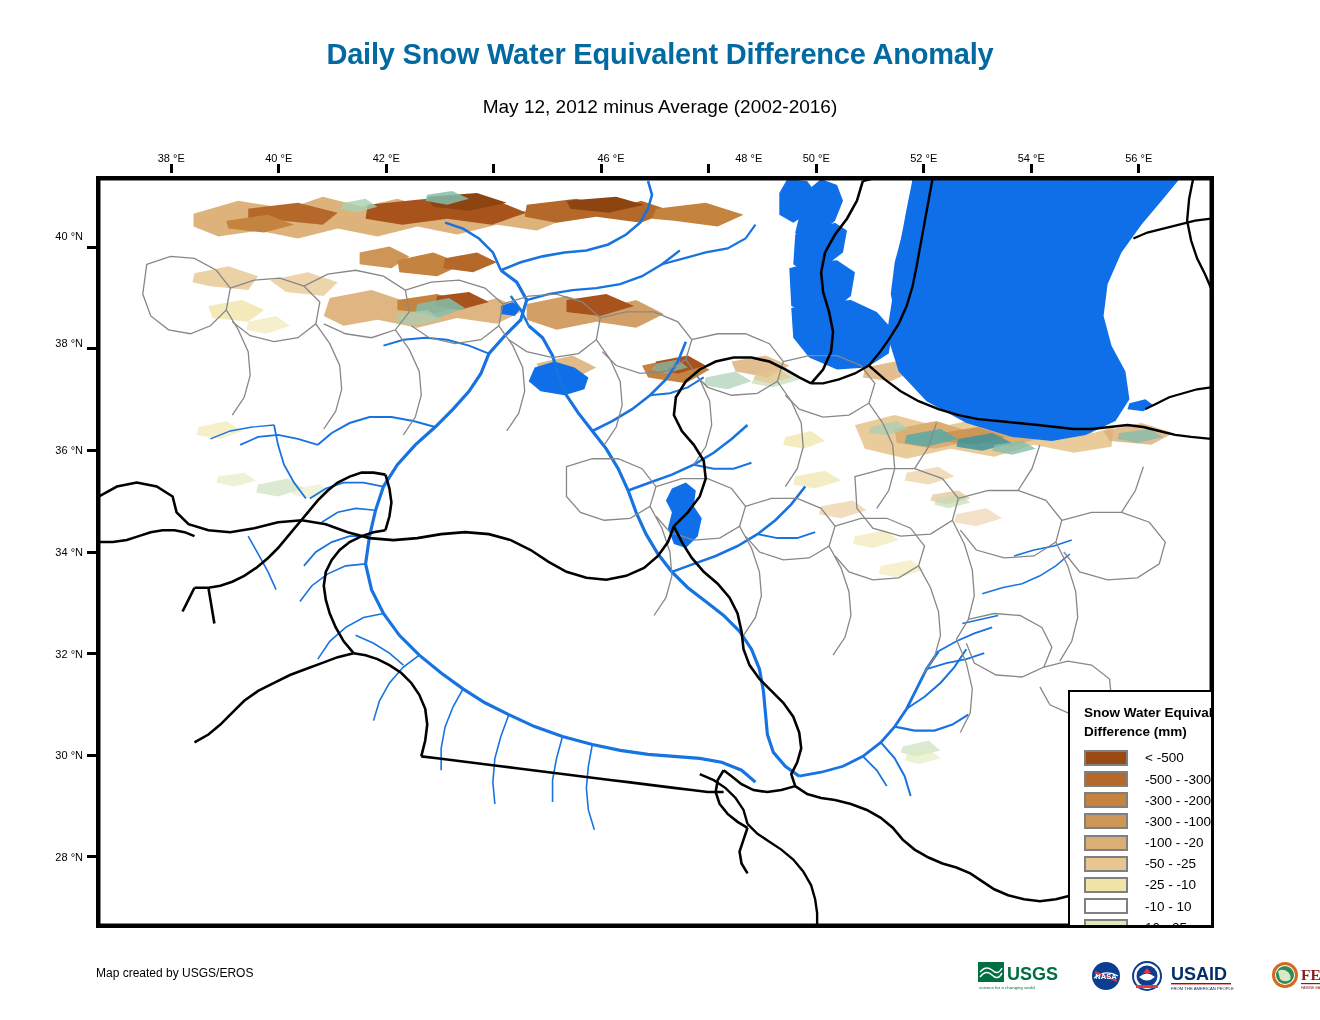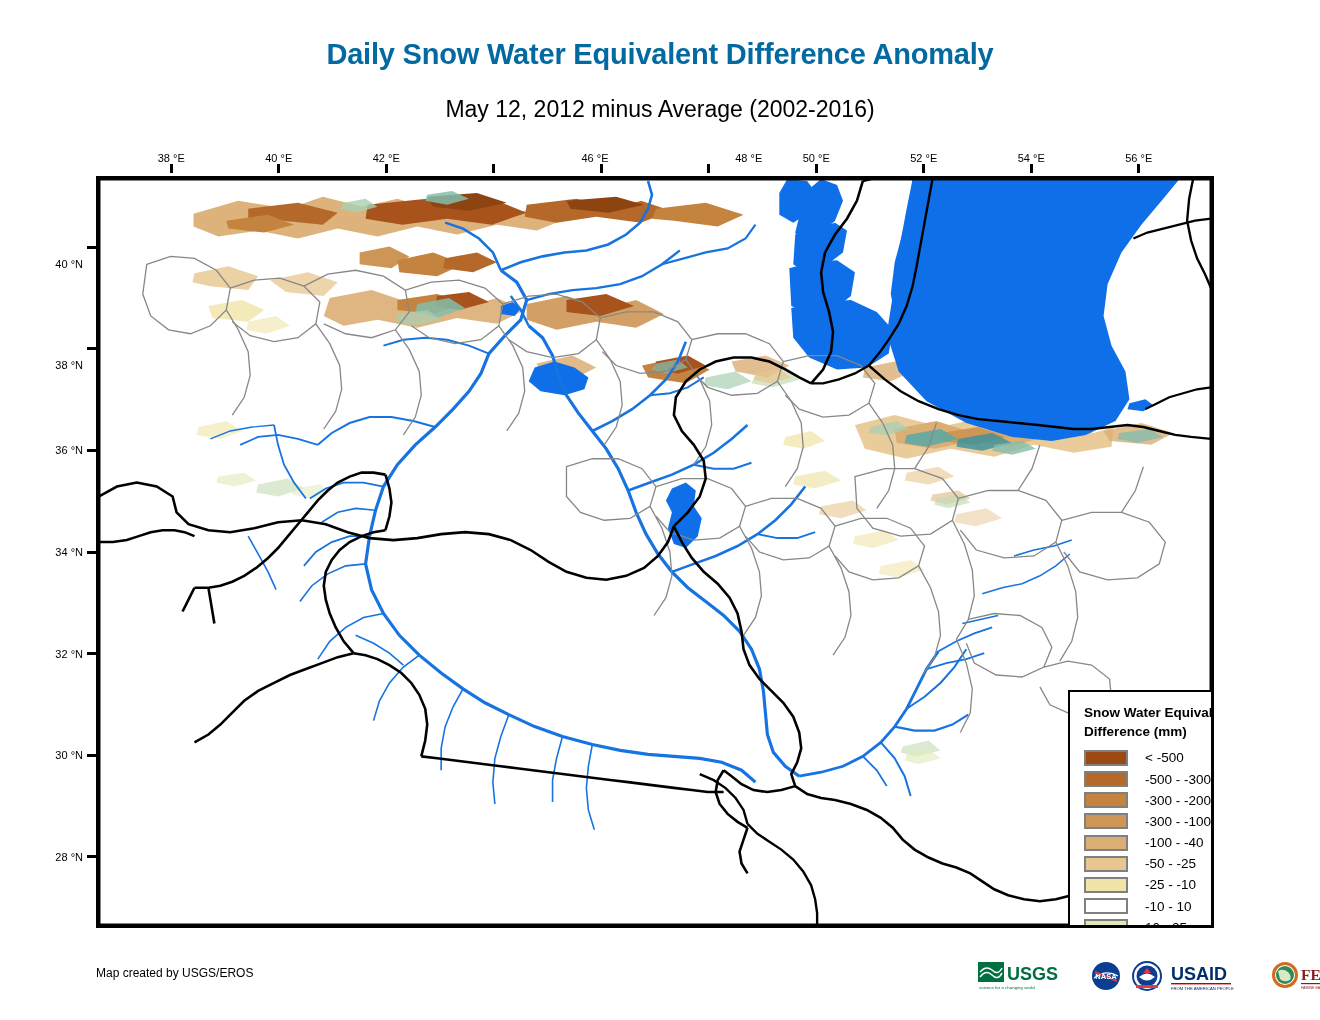--- a/index.html
+++ b/index.html
@@ -18,21 +18,21 @@
     text-align: center;
     font-size: 29px;
     font-weight: bold;
     color: #0369a1;
     letter-spacing: -0.2px;
   }
   #page-subtitle {
     position: absolute;
     left: 0; top: 96px; width: 1320px;
     text-align: center;
-    font-size: 23px;
+    font-size: 19px;
     font-weight: normal;
     color: #000;
   }
   
   #map-frame {
     position: absolute;
     left: 96px; top: 176px;
     width: 1118px; height: 752px;
     border: 3px solid #000;
     box-sizing: border-box;
@@ -133,35 +133,35 @@
 <div id="axis-layer">
     <div class="tick-x" style="left: 169.75px;"></div>
     <div class="lab-x" style="left: 171.25px;">38 °E</div>
     <div class="tick-x" style="left: 277.25px;"></div>
     <div class="lab-x" style="left: 278.75px;">40 °E</div>
     <div class="tick-x" style="left: 384.75px;"></div>
     <div class="lab-x" style="left: 386.25px;">42 °E</div>
     <div class="tick-x" style="left: 492.25px;"></div>
     <div class="lab-x" style="left: 493.75px; margin-top: 25px;">44 °E</div>
     <div class="tick-x" style="left: 599.75px;"></div>
-    <div class="lab-x" style="left: 595px;">46 °E</div>
+    <div class="lab-x" style="left: 611px;">46 °E</div>
     <div class="tick-x" style="left: 707.25px;"></div>
     <div class="lab-x" style="left: 708.75px; margin-left: 40px;">48 °E</div>
     <div class="tick-x" style="left: 814.75px;"></div>
     <div class="lab-x" style="left: 816.25px;">50 °E</div>
     <div class="tick-x" style="left: 922.25px;"></div>
     <div class="lab-x" style="left: 923.75px;">52 °E</div>
     <div class="tick-x" style="left: 1029.75px;"></div>
     <div class="lab-x" style="left: 1031.25px;">54 °E</div>
     <div class="tick-x" style="left: 1137.25px;"></div>
     <div class="lab-x" style="left: 1138.75px;">56 °E</div>
     <div class="tick-y" style="top: 245.635px;"></div>
-    <div class="lab-y" style="top: 264px;">40 °N</div>
+    <div class="lab-y" style="top: 236px;">40 °N</div>
     <div class="tick-y" style="top: 347.257px;"></div>
-    <div class="lab-y" style="top: 365px;">38 °N</div>
+    <div class="lab-y" style="top: 343px;">38 °N</div>
     <div class="tick-y" style="top: 448.878px;"></div>
     <div class="lab-y" style="top: 450.378px;">36 °N</div>
     <div class="tick-y" style="top: 550.5px;"></div>
     <div class="lab-y" style="top: 552px;">34 °N</div>
     <div class="tick-y" style="top: 652.122px;"></div>
     <div class="lab-y" style="top: 653.622px;">32 °N</div>
     <div class="tick-y" style="top: 753.743px;"></div>
     <div class="lab-y" style="top: 755.243px;">30 °N</div>
     <div class="tick-y" style="top: 855.365px;"></div>
     <div class="lab-y" style="top: 856.865px;">28 °N</div>
@@ -481,21 +481,21 @@
         <div class="legend-row">
           <div class="legend-swatch" style="background: rgb(196, 131, 63);"></div>
           <div class="legend-label">-300 - -200</div>
         </div>
         <div class="legend-row">
           <div class="legend-swatch" style="background: rgb(205, 150, 86);"></div>
           <div class="legend-label">-300 - -100</div>
         </div>
         <div class="legend-row">
           <div class="legend-swatch" style="background: rgb(219, 174, 116);"></div>
-          <div class="legend-label">-100 - -40</div>
+          <div class="legend-label">-100 - -20</div>
         </div>
         <div class="legend-row">
           <div class="legend-swatch" style="background: rgb(231, 198, 143);"></div>
           <div class="legend-label">-50 - -25</div>
         </div>
         <div class="legend-row">
           <div class="legend-swatch" style="background: rgb(240, 228, 168);"></div>
           <div class="legend-label">-25 - -10</div>
         </div>
         <div class="legend-row">

